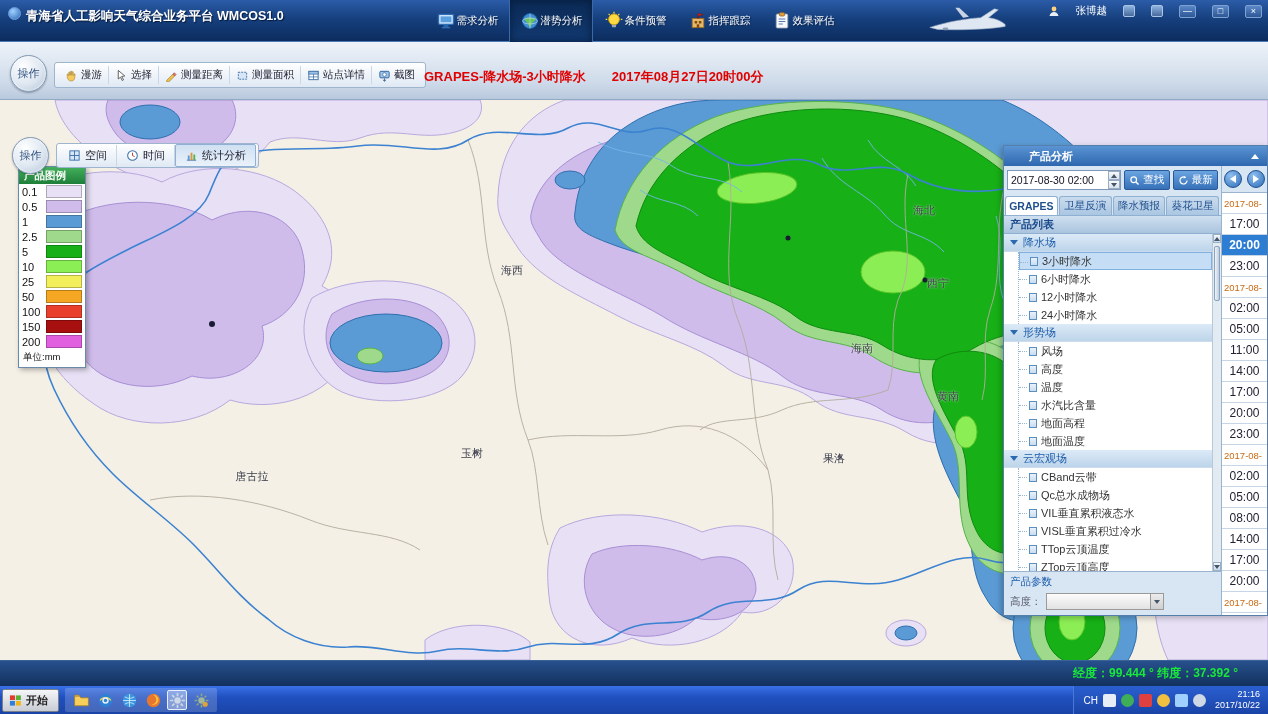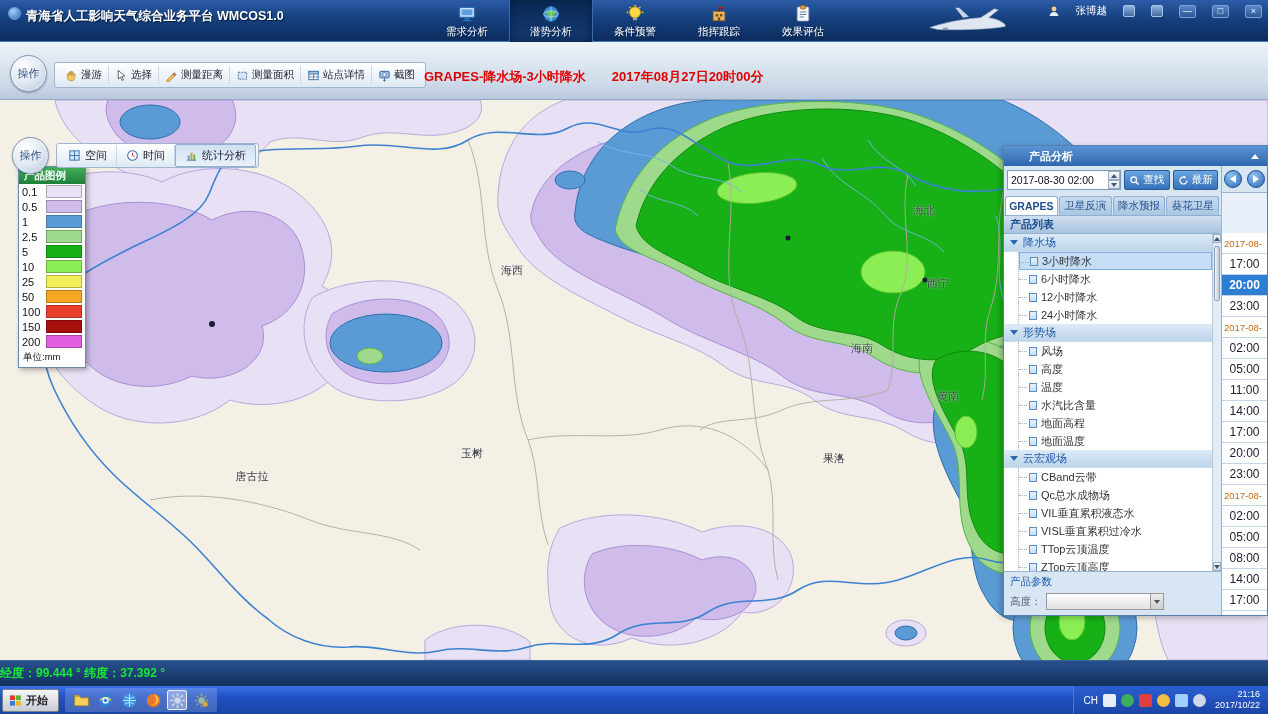--- a/index.html
+++ b/index.html
@@ -8,21 +8,21 @@
        font-family:"Liberation Sans","DejaVu Sans",sans-serif;-webkit-font-smoothing:antialiased;}
 
   
   .titlebar{position:absolute;left:0;top:0;width:100%;height:42px;z-index:20;
     background:linear-gradient(#2c5ca8,#16407e 45%,#0c2c5e);border-bottom:1px solid #4a7ab8;}
   .app-logo{position:absolute;left:8px;top:7px;width:13px;height:13px;border-radius:50%;
     background:radial-gradient(circle at 35% 30%,#9fd0ff,#2f6cb8);border:1px solid #6fa0d8;}
   .app-title{position:absolute;left:26px;top:8px;color:#fff;font-size:12.5px;font-weight:bold;
     text-shadow:1px 1px 1px #051a3a;white-space:nowrap;}
   .nav{position:absolute;left:425px;top:0;height:42px;display:flex;}
-  .nav-item{width:84px;height:42px;display:flex;flex-direction:column;align-items:center;justify-content:center;gap:1px;cursor:pointer;}
+  .nav-item{width:84px;height:42px;display:flex;flex-direction:row;align-items:center;justify-content:center;gap:1px;cursor:pointer;}
   .nav-item.active{background:linear-gradient(#0b2a55,#123a72);box-shadow:inset 0 0 8px #061c3c;
     border-left:1px solid #3a6aa8;border-right:1px solid #3a6aa8;}
   .nav-label{color:#fff;font-size:10.5px;text-shadow:1px 1px 1px #0a2448;}
   .icon{display:inline-flex;align-items:center;justify-content:center;}
   .icon svg{width:100%;height:100%;display:block;}
   .plane{position:absolute;right:256px;top:2px;width:88px;height:38px;}
   .user-area{position:absolute;right:6px;top:4px;display:flex;align-items:center;gap:16px;color:#fff;font-size:10.5px;}
   .mini-ico{width:12px;height:12px;border-radius:2px;background:linear-gradient(#8fb4e0,#47699c);border:1px solid #a9c4e4;cursor:pointer;}
   .winbtn{width:17px;height:13px;display:flex;align-items:center;justify-content:center;font-size:9px;line-height:1;color:#fff;
     background:linear-gradient(#5a87c8,#2d5796);border:1px solid #7fa2d0;border-radius:2px;cursor:pointer;}
@@ -104,30 +104,30 @@
   .params-title{font-size:10.5px;color:#1b5cab;}
   .param-row{margin-top:4px;display:flex;align-items:center;gap:4px;font-size:10.5px;color:#556;}
   .dd{width:118px;height:17px;background:linear-gradient(#fcfcfc,#e2e2e2);border:1px solid #9a9a9a;
     display:flex;align-items:center;justify-content:space-between;padding-left:3px;font-size:10px;color:#777;cursor:default;}
   .dd-arrow{width:13px;height:15px;background:linear-gradient(#ececec,#cfcfcf);border-left:1px solid #9a9a9a;
     display:flex;align-items:center;justify-content:center;}
   .panel-side{width:45px;background:#e8f1f9;display:flex;flex-direction:column;}
   .side-arrows{height:27px;display:flex;align-items:center;justify-content:center;gap:5px;background:#d8e6f4;border-bottom:1px solid #9ab4cf;}
   .round-btn{width:18px;height:18px;border-radius:50%;display:flex;align-items:center;justify-content:center;cursor:pointer;
     background:radial-gradient(circle at 35% 30%,#8fc0f0,#2e6cb8);border:1px solid #1d4f8e;}
-  #time-list{flex:1;background:#fff;overflow:hidden;margin-top:40px;}
+  #time-list{flex:1;background:#fff;overflow:hidden;}
   .time-row{height:21px;border-bottom:1px solid #c6d6e6;display:flex;align-items:center;justify-content:center;
     font-size:12px;color:#223;cursor:pointer;}
   .time-row.date{color:#c86a14;font-size:9.5px;justify-content:flex-start;padding-left:2px;white-space:nowrap;overflow:hidden;}
   .time-row.selected{background:#2d7dd2;color:#fff;font-weight:bold;}
 
   
   .statusbar{position:absolute;left:0;top:660px;width:100%;height:26px;z-index:12;
     background:linear-gradient(#27508c,#12315e);border-top:1px solid #3a6296;
-    display:flex;align-items:center;padding-right:30px;}
+    display:flex;align-items:center;justify-content:flex-end;padding-right:30px;}
   .coords{color:#18e838;font-size:12px;font-weight:bold;}
   .taskbar{position:absolute;left:0;top:686px;width:100%;height:28px;z-index:12;display:flex;align-items:center;
     background:linear-gradient(#3a71e8,#2050c0 40%,#1a44a6);}
   .start-btn{margin-left:2px;height:23px;padding:0 10px 0 6px;display:flex;align-items:center;gap:4px;cursor:pointer;
     background:linear-gradient(#f4f6f8,#c8ccd4);border:1px solid #7a7f88;border-radius:2px;
     font-size:11px;font-weight:bold;color:#222;}
   .quicklaunch{margin-left:6px;height:24px;display:flex;align-items:center;gap:4px;padding:0 6px;
     background:rgba(255,255,255,.18);border-radius:2px;}
   .ql-icon{width:20px;height:20px;display:flex;align-items:center;justify-content:center;cursor:pointer;}
   .ql-icon svg{width:17px;height:17px;}

